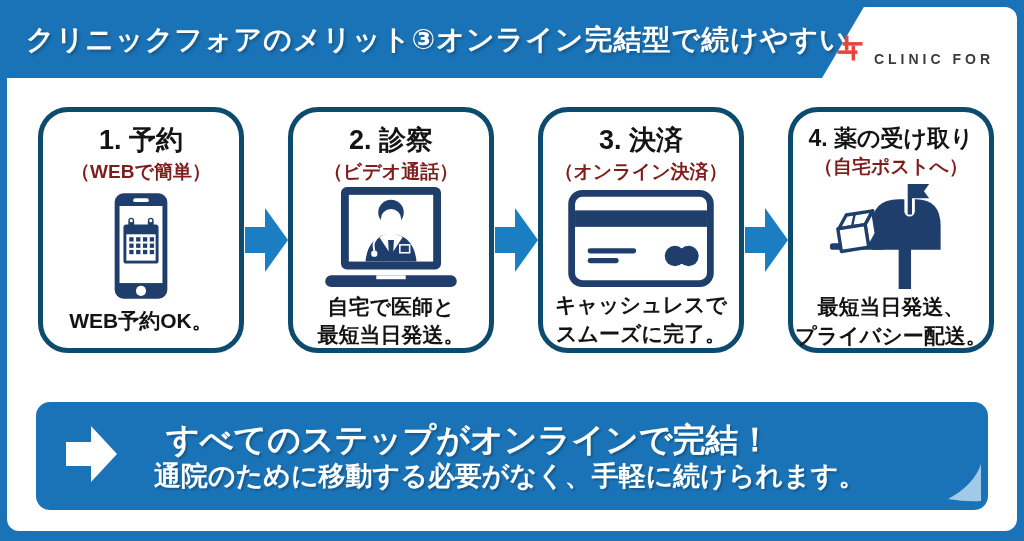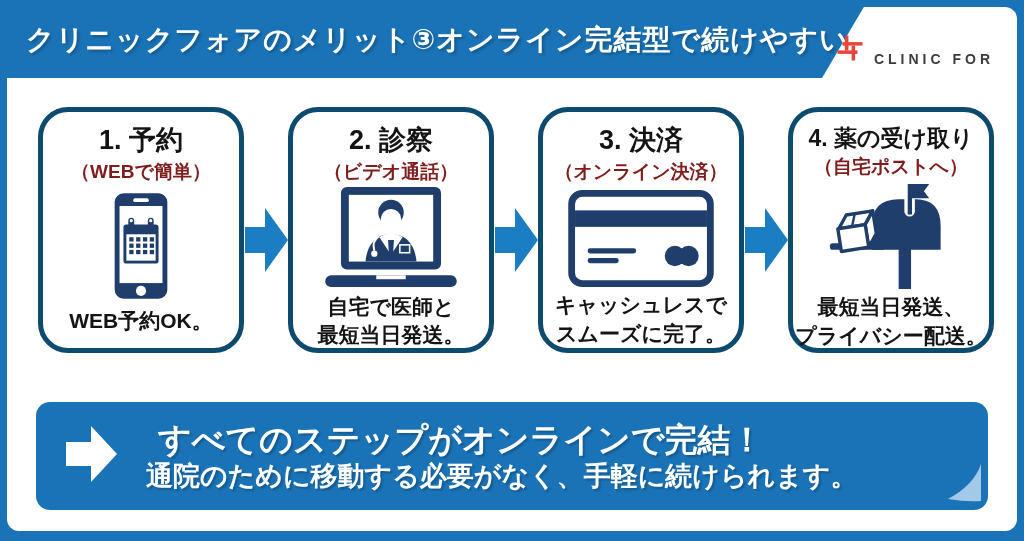--- a/index.html
+++ b/index.html
@@ -46,21 +46,21 @@
   .card-icon{height:118px;display:flex;align-items:center;justify-content:center;margin-top:2px;}
   .card-desc{font-size:21px;font-weight:800;color:#141414;text-align:center;line-height:1.35;margin-top:2px;white-space:nowrap;}
   .step-arrow{position:absolute;top:206px;width:44px;height:68px;}
   .step-arrow.a1{left:245px;} .step-arrow.a2{left:495px;} .step-arrow.a3{left:745px;}
   
   .banner{
     position:absolute;left:36px;top:402px;width:952px;height:108px;
     background:#1a73b6;border-radius:14px;
     display:flex;align-items:center;padding-left:30px;box-sizing:border-box;
   }
-  .banner-text{margin-left:28px;color:#ffffff;text-shadow:2px 2px 2px rgba(0,0,0,0.22);}
+  .banner-text{margin-left:36px;color:#ffffff;text-shadow:2px 2px 2px rgba(0,0,0,0.22);}
   .banner-line1{font-size:33px;font-weight:800;line-height:1.2;padding-left:12px;white-space:nowrap;}
   .banner-line2{font-size:27px;font-weight:800;line-height:1.2;white-space:nowrap;}
   .corner-fold{position:absolute;right:4px;bottom:3px;}
 </style>
 </head>
 <body>
 
 <div class="panel"></div>
 
 <div class="header-band"></div>

